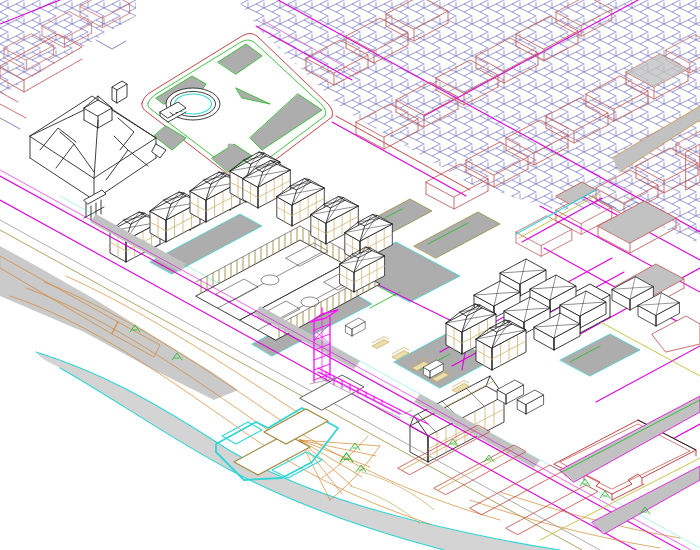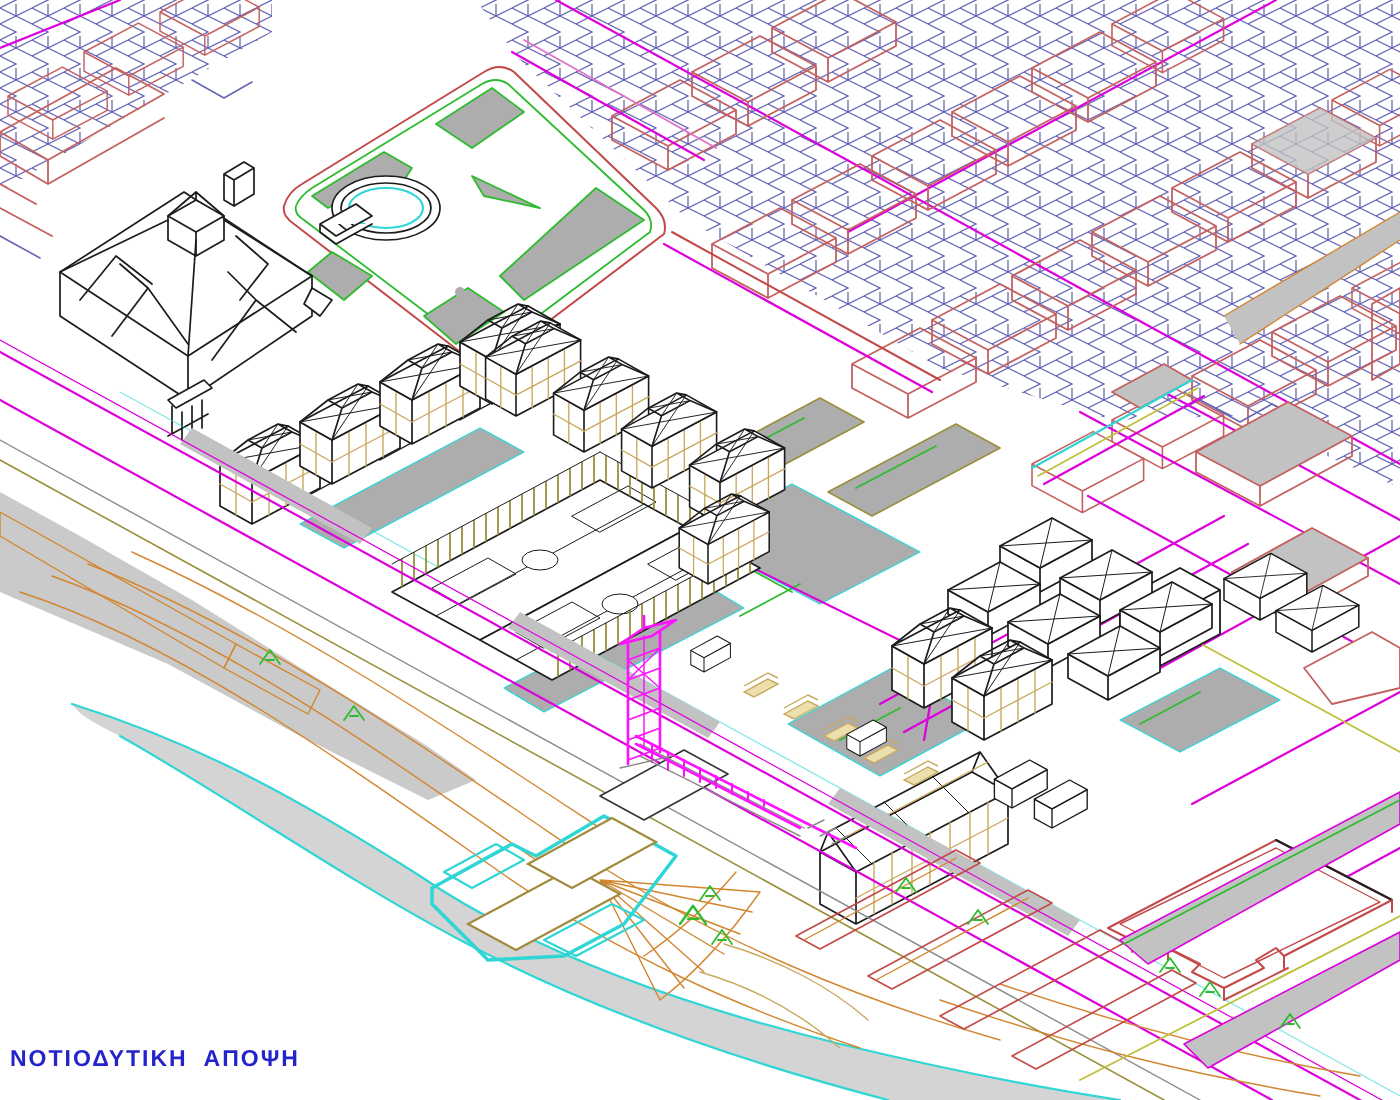--- a/index.html
+++ b/index.html
@@ -350,14 +350,13 @@
   <use href="#veg" transform="translate(356,472)"></use>
   <use href="#veg" transform="translate(350,450)"></use>
   <use href="#veg" transform="translate(448,446)"></use>
   <use href="#veg" transform="translate(484,462)"></use>
   <use href="#veg" transform="translate(600,498)"></use>
   <use href="#veg" transform="translate(640,514)"></use>
   <use href="#veg" transform="translate(580,486)"></use>
 </g>
 </svg>
 
-<div class="caption">ΝΟΤΙΟΔΥΤΙΚΗ  ΑΠΟΨΗ</div>
 </div>
 
 </body></html>

